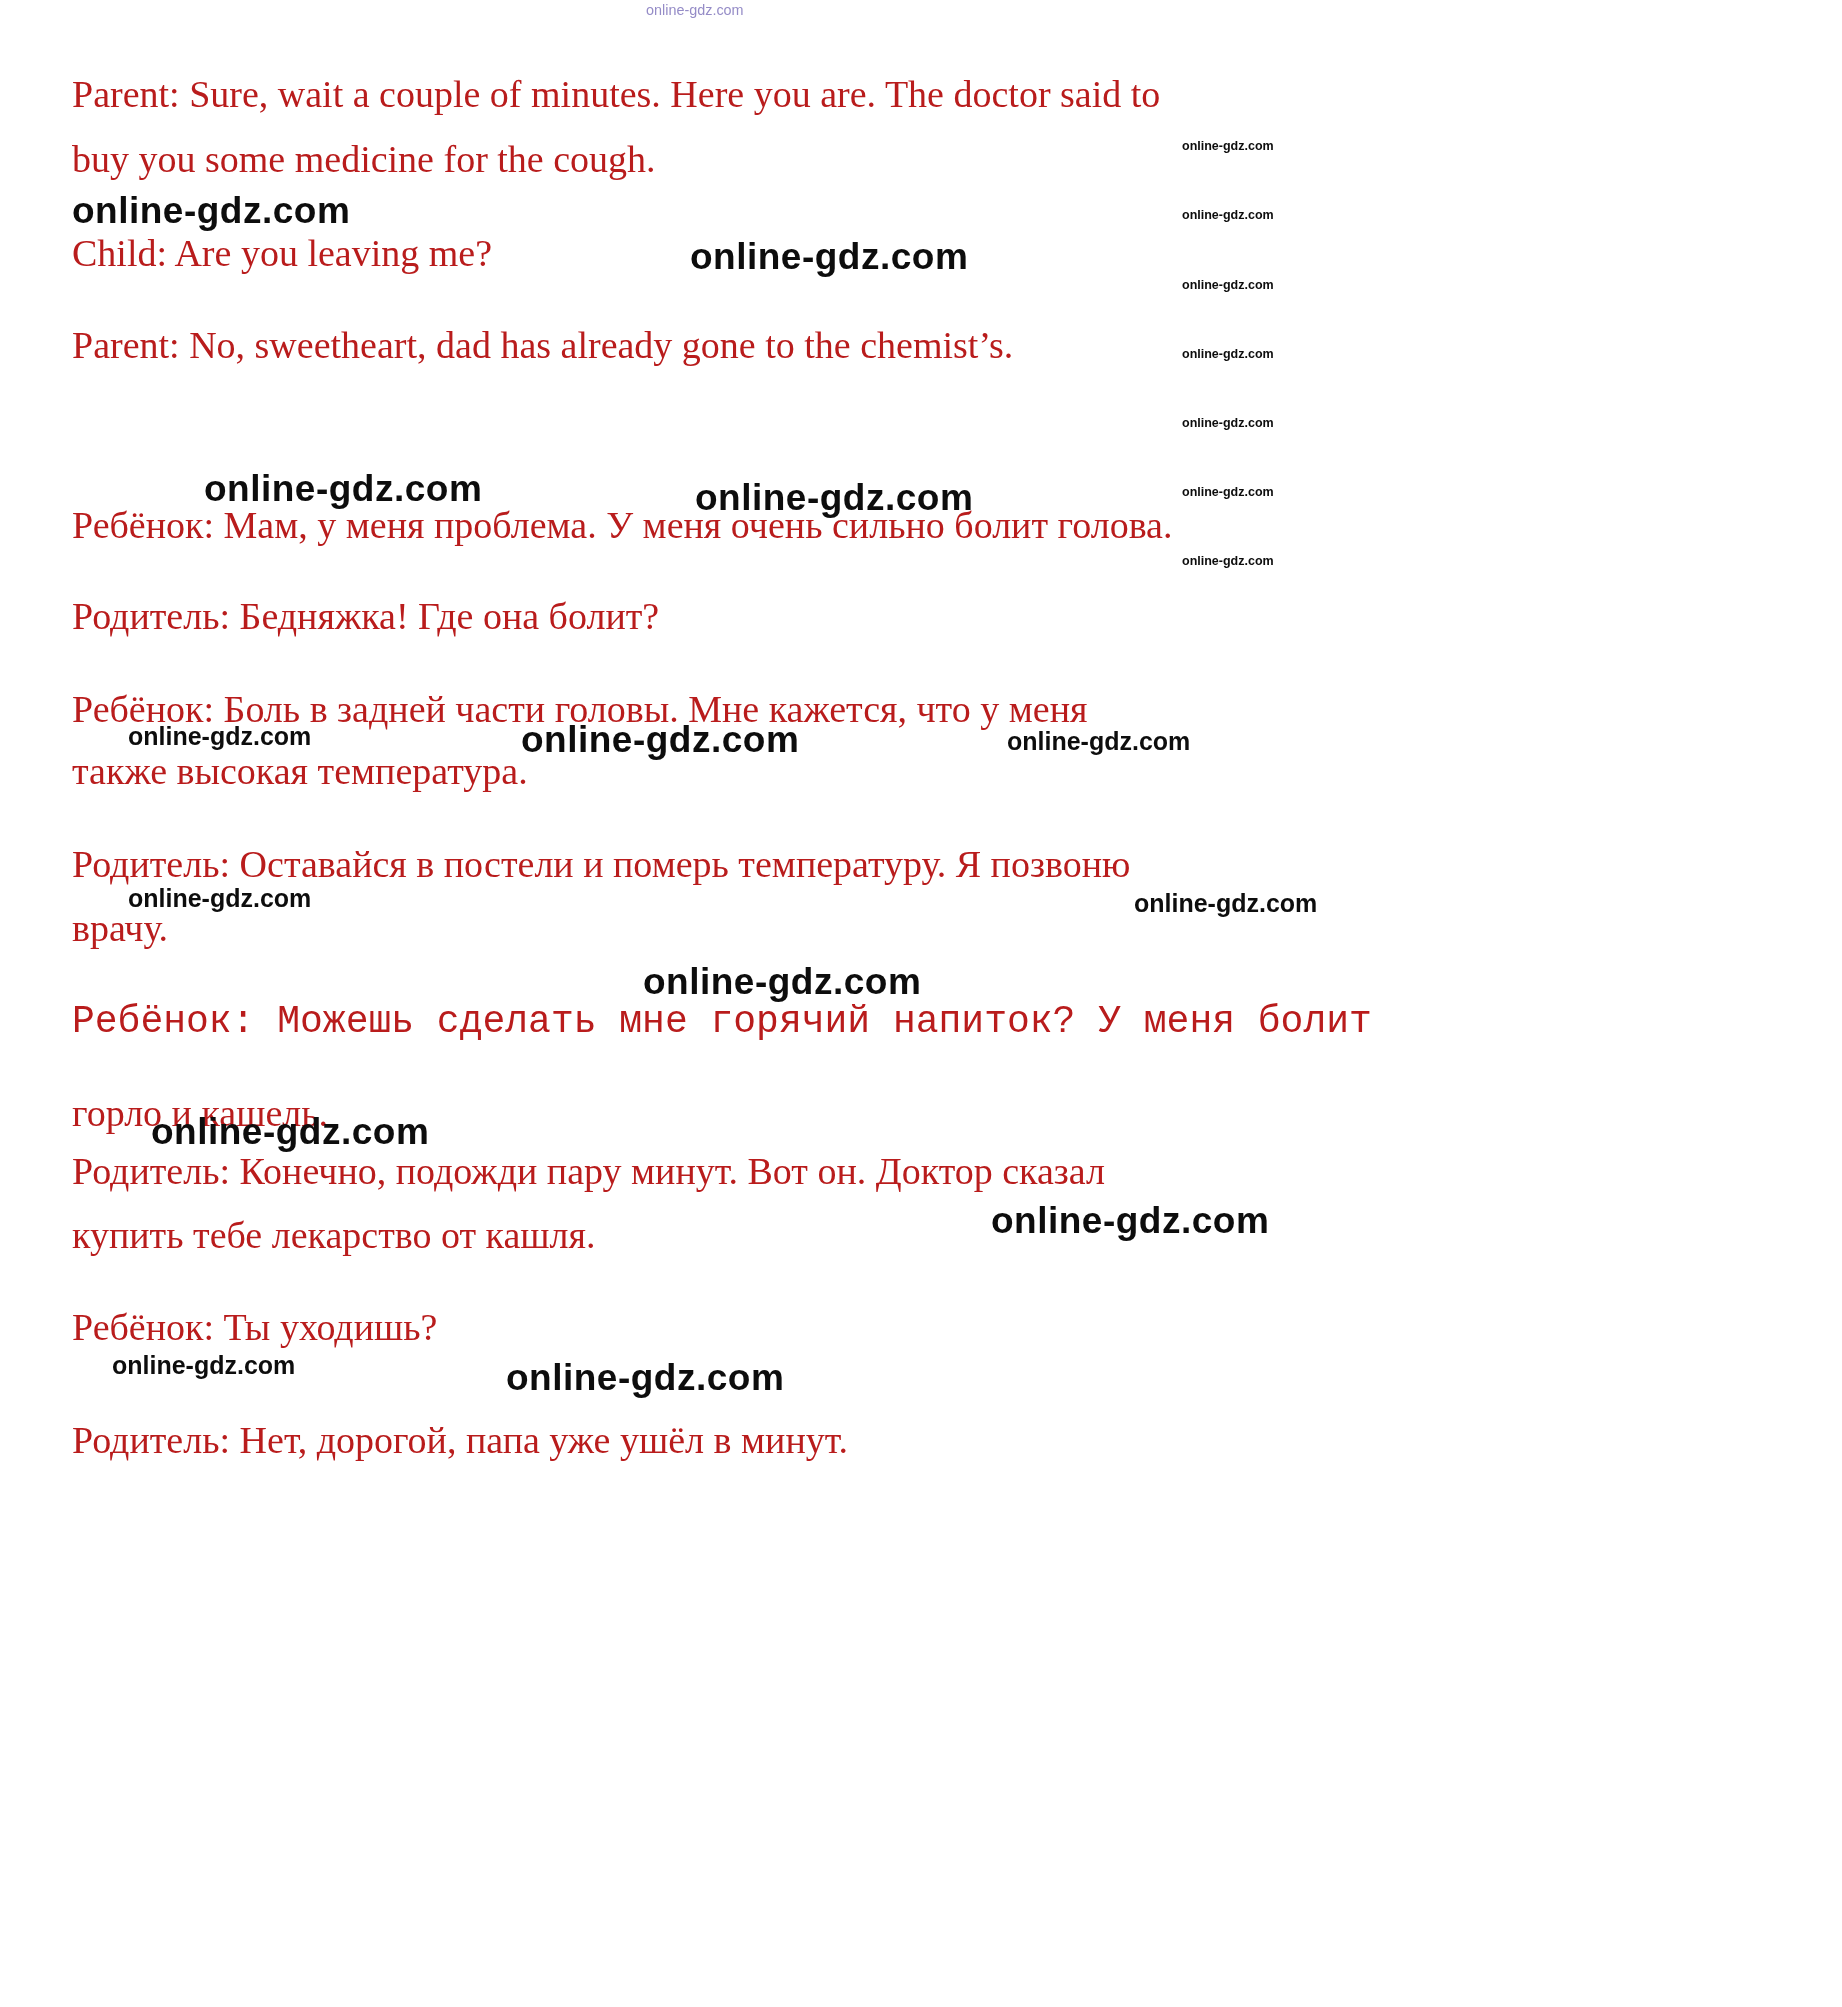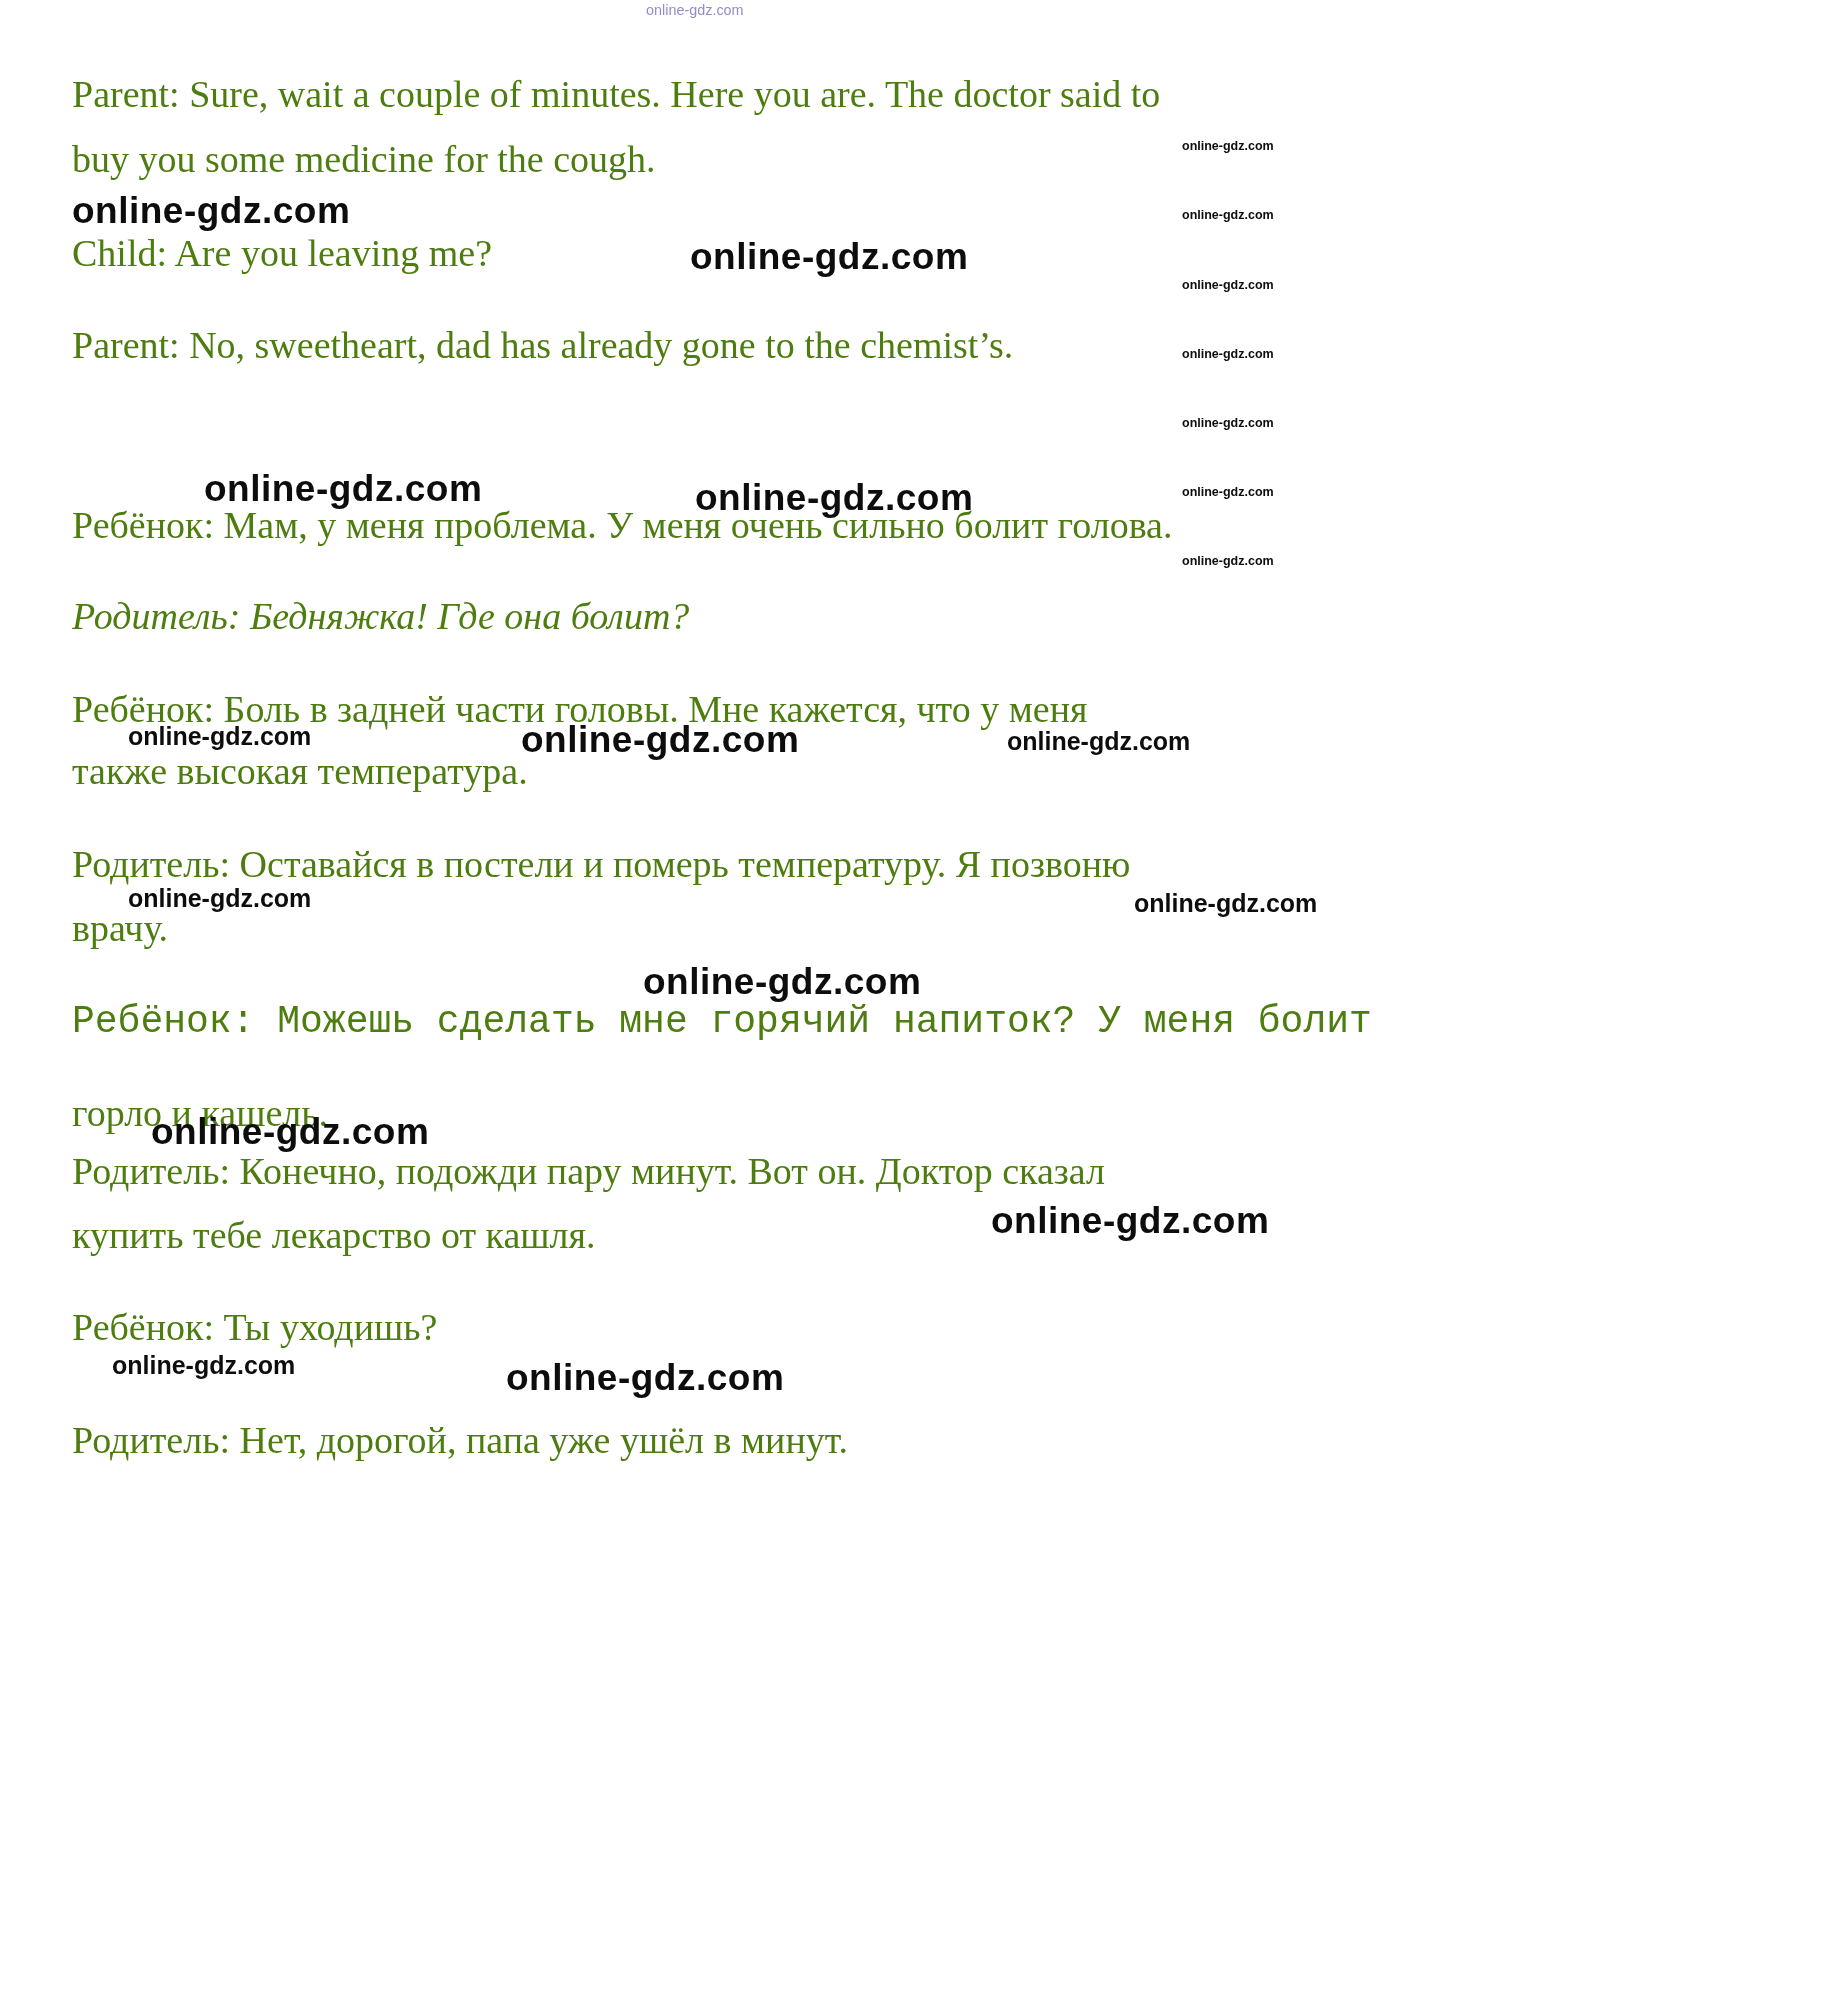--- a/index.html
+++ b/index.html
@@ -15,21 +15,21 @@
     background: #ffffff;
     overflow: hidden;
   }
   
   .line {
     position: absolute;
     left: 72px;
     font-family: "Liberation Serif", serif;
     font-size: 38px;
     line-height: 1.15;
-    color: #4d7c0f;
+    color: #b91c1c;
     white-space: nowrap;
   }
   
   .wm {
     position: absolute;
     font-family: "Liberation Sans", sans-serif;
     font-weight: 700;
     color: #0d0d0d;
     white-space: nowrap;
   }
@@ -65,21 +65,21 @@
   <div class="line" style="top:232px;">Child: Are you leaving me?</div>
   <div class="wm wm-lg" style="left:690px; top:236px;">online-gdz.com</div>
 
   <div class="line" style="top:324px;">Parent: No, sweetheart, dad has already gone to the chemist’s.</div>
 
   <div class="wm wm-lg" style="left:204px; top:468px;">online-gdz.com</div>
   <div class="wm wm-lg" style="left:695px; top:477px;">online-gdz.com</div>
 
   <div class="line" style="top:504px;">Ребёнок: Мам, у меня проблема. У меня очень сильно болит голова.</div>
 
-  <div class="line" style="top:595px;font-style:italic;">Родитель: Бедняжка! Где она болит?</div>
+  <div class="line" style="top:595px;">Родитель: Бедняжка! Где она болит?</div>
 
   <div class="line" style="top:688px;">Ребёнок: Боль в задней части головы. Мне кажется, что у меня</div>
   <div class="wm wm-md" style="left:128px; top:722px;">online-gdz.com</div>
   <div class="wm wm-lg" style="left:521px; top:719px;">online-gdz.com</div>
   <div class="wm wm-md" style="left:1007px; top:727px;">online-gdz.com</div>
   <div class="line" style="top:750px;">также высокая температура.</div>
 
   <div class="line" style="top:843px;">Родитель: Оставайся в постели и померь температуру. Я позвоню</div>
   <div class="wm wm-md" style="left:128px; top:884px;">online-gdz.com</div>
   <div class="wm wm-md" style="left:1134px; top:889px;">online-gdz.com</div>

